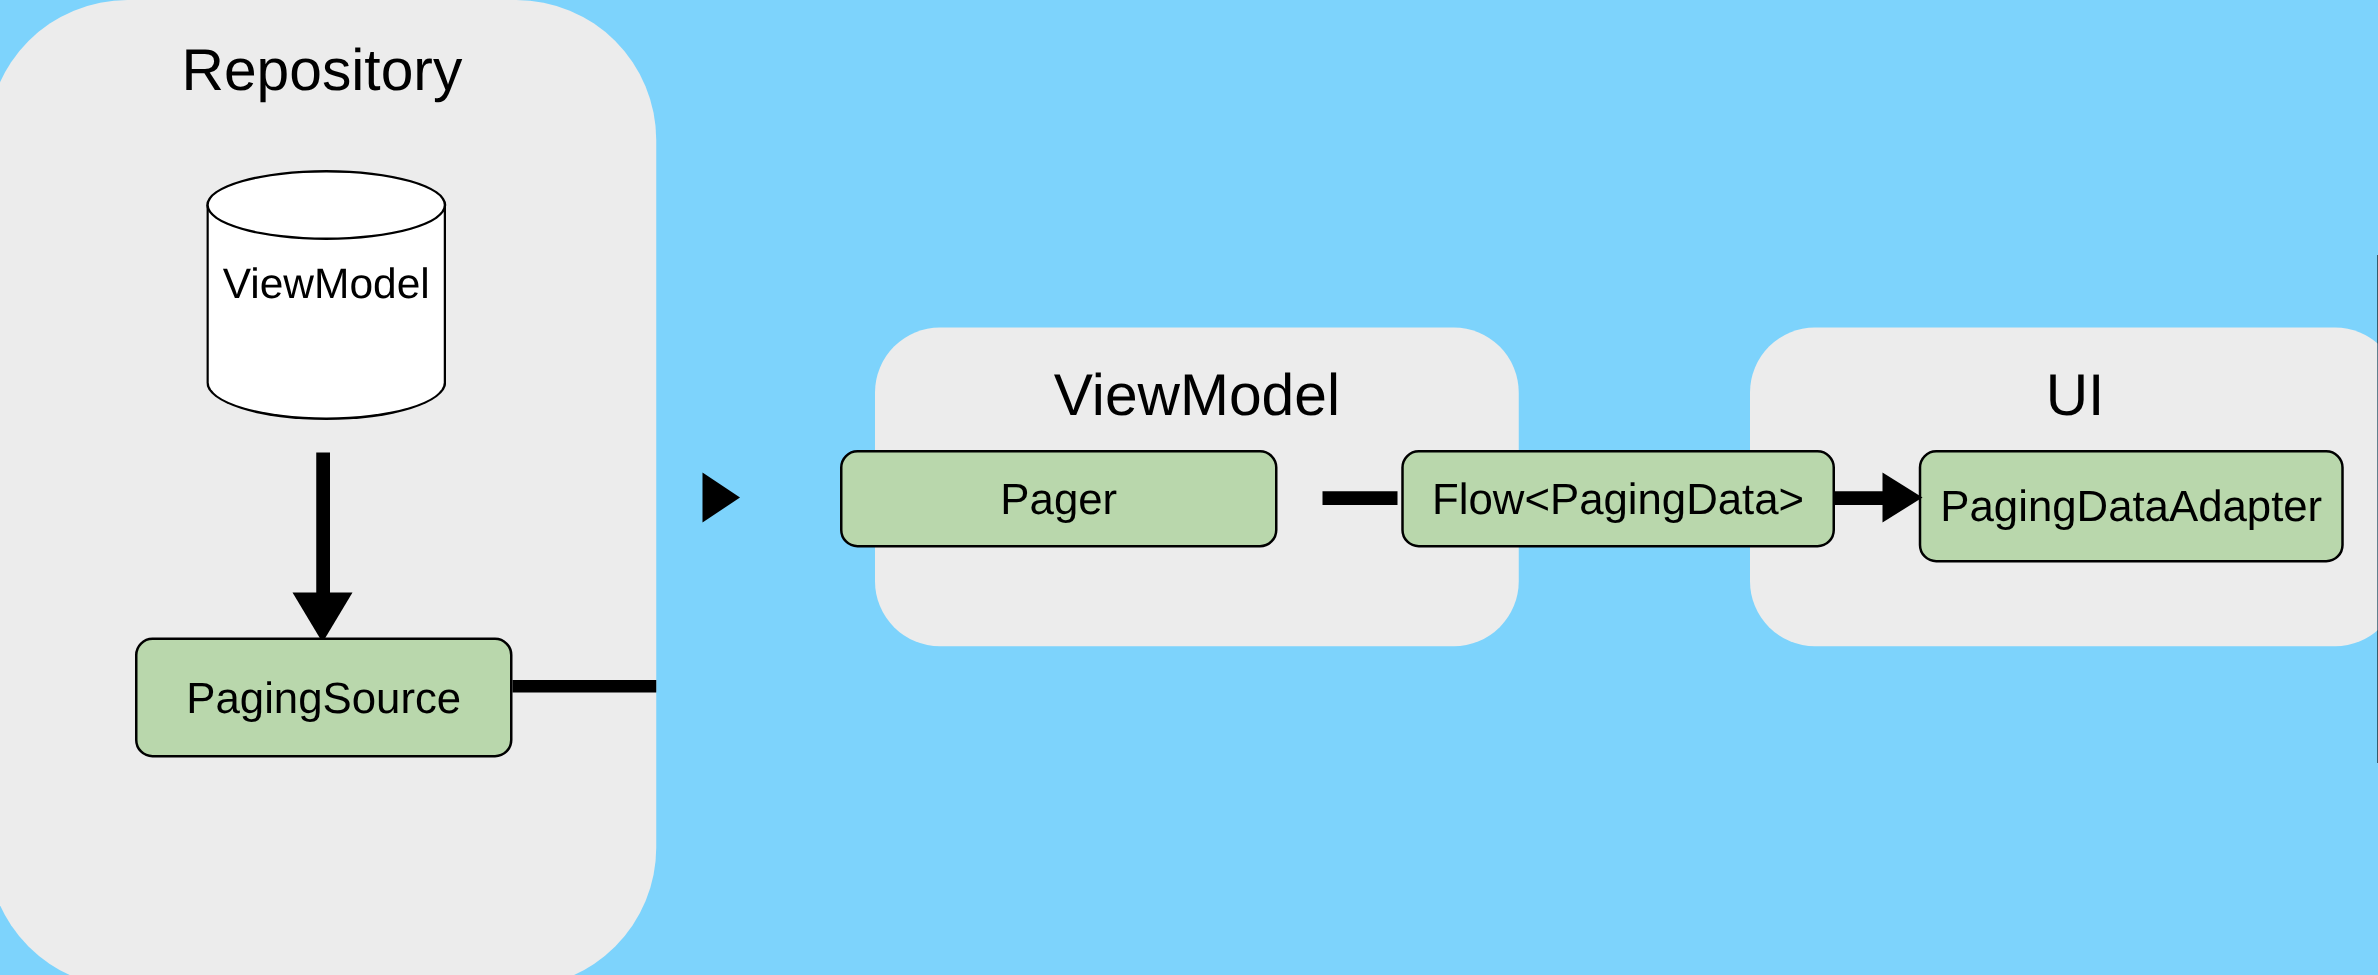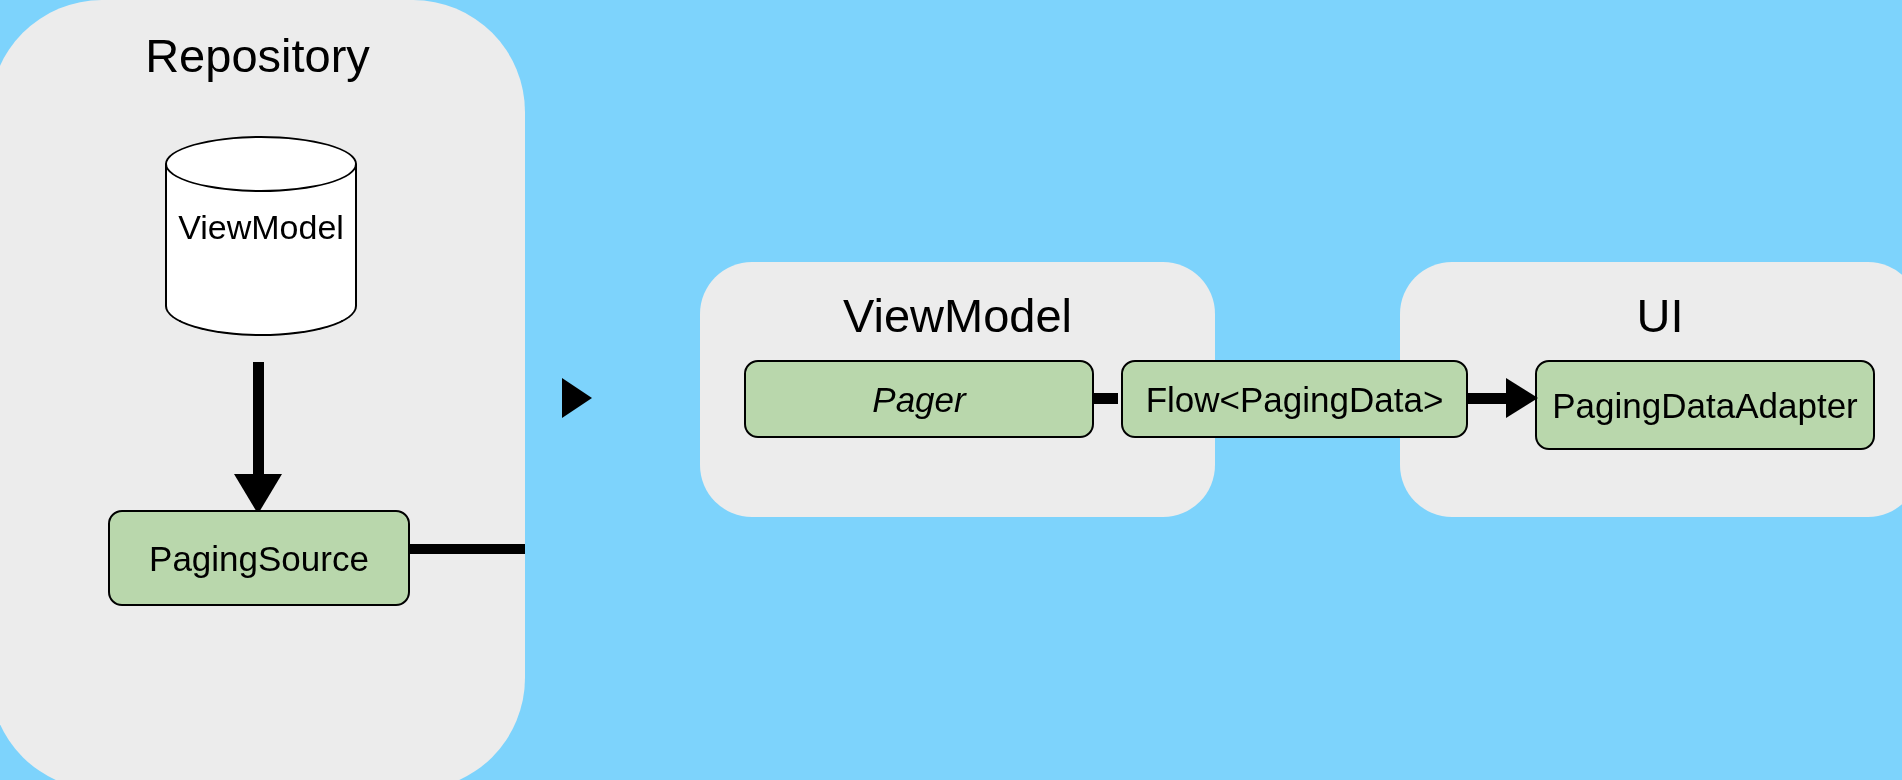--- a/index.html
+++ b/index.html
@@ -75,25 +75,24 @@
     white-space: nowrap;
     z-index: 6;
   }
   #node-pagingsource {
     left: 108px;
     top: 510px;
     width: 302px;
     height: 96px;
   }
   #node-pager {
-    left: 744px;
+    left: 672px;
     top: 360px;
     width: 350px;
     height: 78px;
-    font-style: italic;
   }
   #node-flow {
     left: 1121px;
     top: 360px;
     width: 347px;
     height: 78px;
   }
   #node-pagingdataadapter {
     left: 1535px;
     top: 360px;

